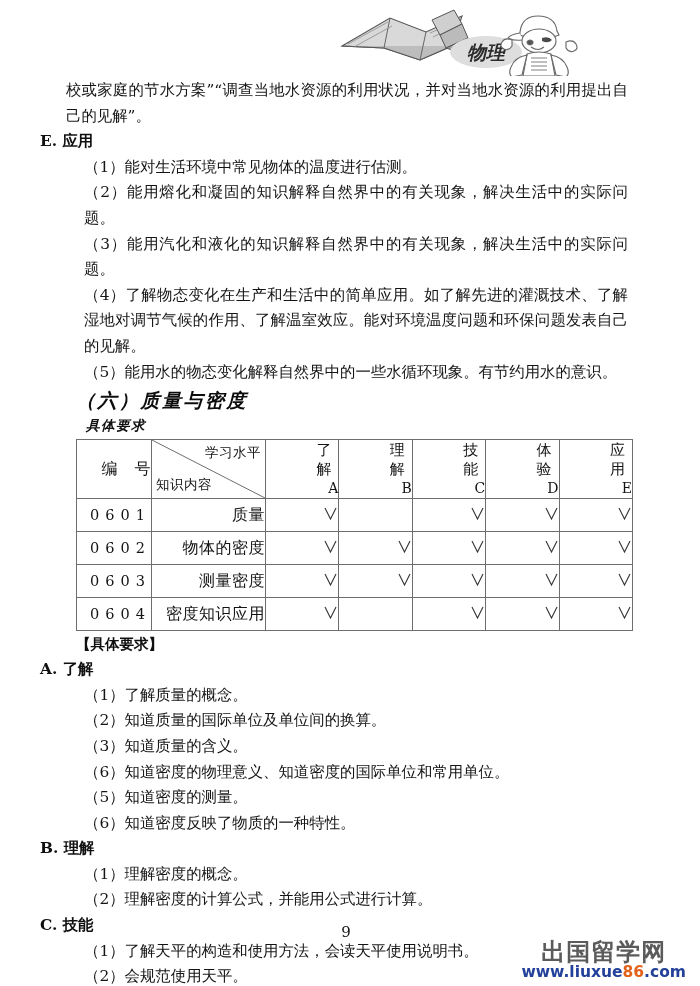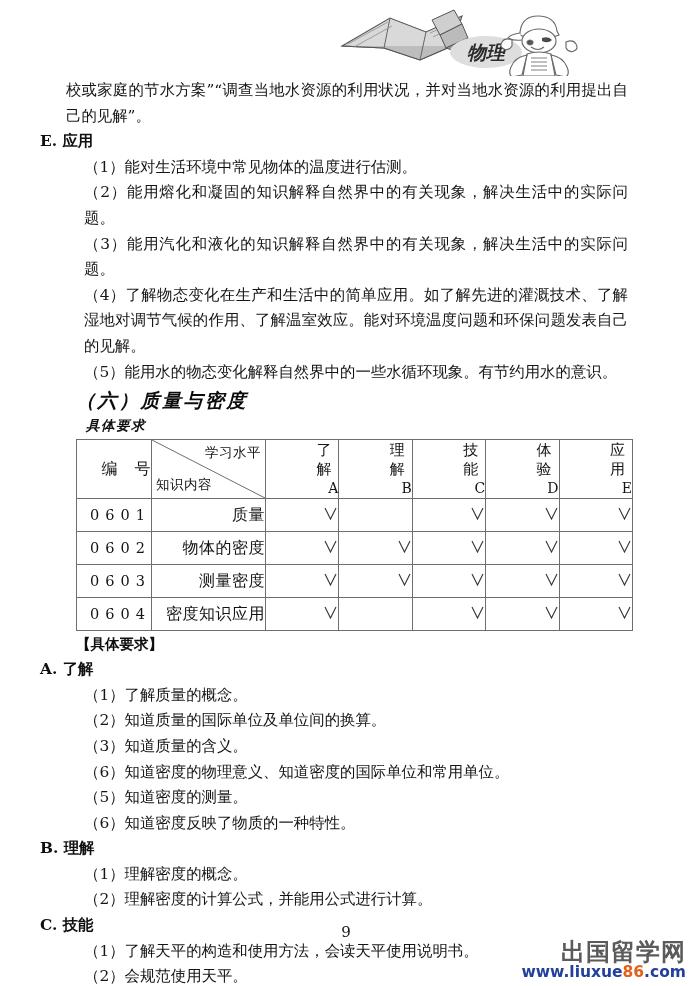--- a/index.html
+++ b/index.html
@@ -185,21 +185,21 @@
     text-align: center;
     font-size: 15px;
     color: #141414;
     padding-right: 8px;
     box-sizing: border-box;
   }
   .watermark {
     position: absolute;
     right: 14px;
     bottom: 6px;
-    text-align: right;
+    text-align: center;
     line-height: 1;
     user-select: none;
   }
   .wm-cn {
     font-size: 24px;
     font-weight: bold;
     color: #5b5b5b;
     letter-spacing: 1px;
     font-family: "DejaVu Sans", "Liberation Sans", sans-serif;
     display: block;

